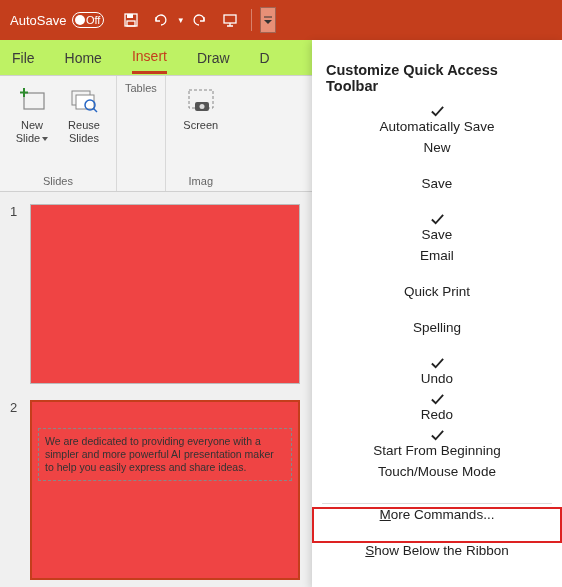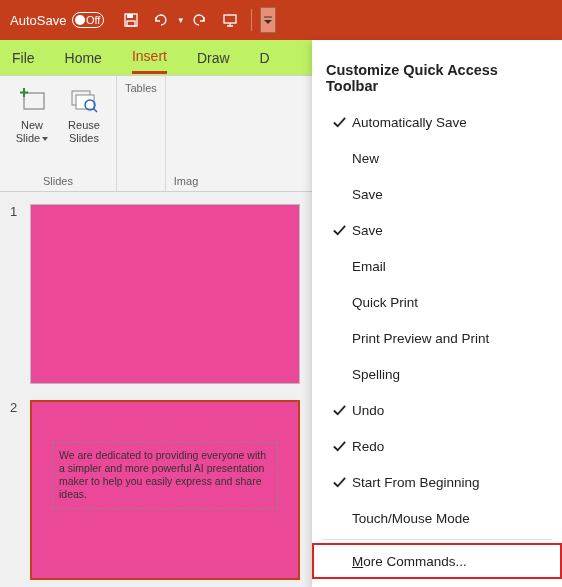--- a/index.html
+++ b/index.html
@@ -25,27 +25,27 @@
   .group-label { font-size: 11px; color: #666; padding: 2px 0; }
   .big-btn { width: 48px; display: flex; flex-direction: column; align-items: center; cursor: pointer; }
   .big-btn .ico { width: 32px; height: 32px; display: flex; align-items: center; justify-content: center; }
   .big-btn .lbl { font-size: 11px; text-align: center; line-height: 1.15; margin-top: 3px; color: #3c3c3c; }
   .caret { display: inline-block; width: 0; height: 0; border-left: 3px solid transparent; border-right: 3px solid transparent; border-top: 4px solid #555; margin-left: 2px; vertical-align: middle; }
 
   .workspace { position: absolute; top: 192px; left: 0; right: 0; bottom: 0; background: #f0f0f0; display: flex; }
   .thumbs { width: 310px; padding: 12px 10px; overflow: hidden; }
   .thumb { display: flex; gap: 8px; margin-bottom: 16px; }
   .thumb-num { font-size: 13px; color: #444; width: 12px; }
-  .thumb-slide { flex: 1; background: #ec4899; border: 1px solid #bbb; height: 180px; padding: 20px; }
+  .thumb-slide { flex: 1; background: #ef4444; border: 1px solid #bbb; height: 180px; padding: 6px; }
   .thumb.sel .thumb-slide { border: 2.5px solid #c43e1c; }
   .textbox { border: 1px dashed #888; padding: 6px; font-size: 10.5px; line-height: 1.25; color: #333; margin-top: 20px; }
 
   .dropdown { position: absolute; top: 40px; left: 312px; right: 0; bottom: 0; background: white; box-shadow: -2px 2px 8px rgba(0,0,0,.15); z-index: 10; }
   .dd-title { font-size: 14.5px; font-weight: 600; padding: 14px 14px 10px; color: #222; margin-top: 8px; }
-  .dd-item { display: flex; align-items: center; height: 36px; padding: 0 14px; font-size: 13.5px; color: #222; cursor: pointer; }
+  .dd-item { display: flex; align-items: center; height: 36px; padding: 0 14px; font-size: 13.5px; color: #222; cursor: pointer; flex-direction: column; }
   .dd-check { width: 26px; display: flex; justify-content: center; }
   .dd-check svg { width: 15px; height: 15px; }
   .dd-sep { height: 1px; background: #ddd; margin: 3px 10px; }
   .dd-item.hl { outline: 2.5px solid #d22; outline-offset: -2px; }
   .mnemonic { text-decoration: underline; }
 </style>
 </head>
 <body>
 
 <div class="titlebar">
@@ -126,20 +126,30 @@
 Slides</div>
       </div>
     </div>
     <div class="group-label">Slides</div>
   </div>
   <div class="group">
     <div class="group-label">Tables</div>
   </div>
   <div class="group" style="border-right:none">
     <div class="group-controls">
+      <div class="big-btn" style="width:54px">
+        <div class="ico">
+          <svg width="28" height="24" viewBox="0 0 28 24">
+              <rect x="2" y="2" width="24" height="18" fill="none" stroke="#888" stroke-dasharray="3 2"></rect>
+              <rect x="8" y="14" width="14" height="9" rx="2" fill="#555"></rect>
+              <circle cx="15" cy="18.5" r="2.5" fill="#ddd"></circle>
+            </svg>
+        </div>
+        <div class="lbl"><span>Screen</span></div>
+      </div>
     </div>
     <div class="group-label">Imag</div>
   </div>
 </div>
 
 <div class="workspace">
   <div class="thumbs">
     <div class="thumb">
       <div class="thumb-num">1</div>
       <div class="thumb-slide"></div>
@@ -183,24 +193,20 @@
       <div class="dd-item">
         <span class="dd-check"></span>
         <span>Email</span>
       </div>
       <div class="dd-item">
         <span class="dd-check"></span>
         <span>Quick Print</span>
       </div>
       <div class="dd-item">
         <span class="dd-check"></span>
-        <span>Print Preview and Print</span>
-      </div>
-      <div class="dd-item">
-        <span class="dd-check"></span>
         <span>Spelling</span>
       </div>
       <div class="dd-item">
         <span class="dd-check">
           <svg viewBox="0 0 16 16">
             <path d="M2 8 L6 12 L14 3" fill="none" stroke="#222" stroke-width="2"></path>
           </svg>
         </span>
         <span>Undo</span>
       </div>

